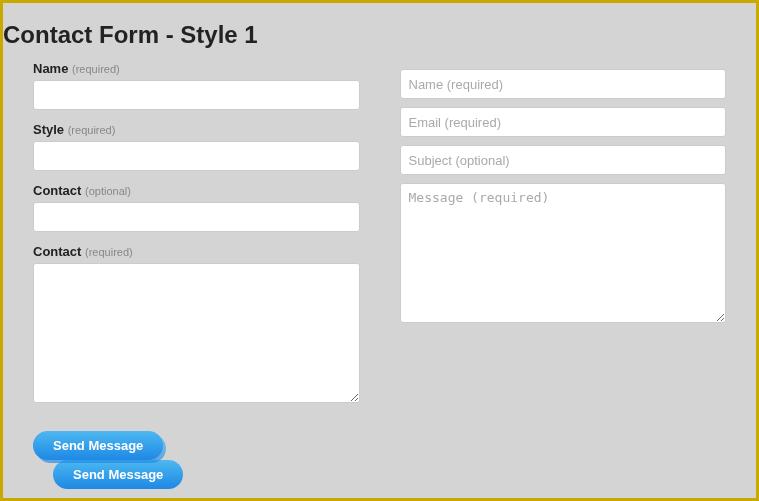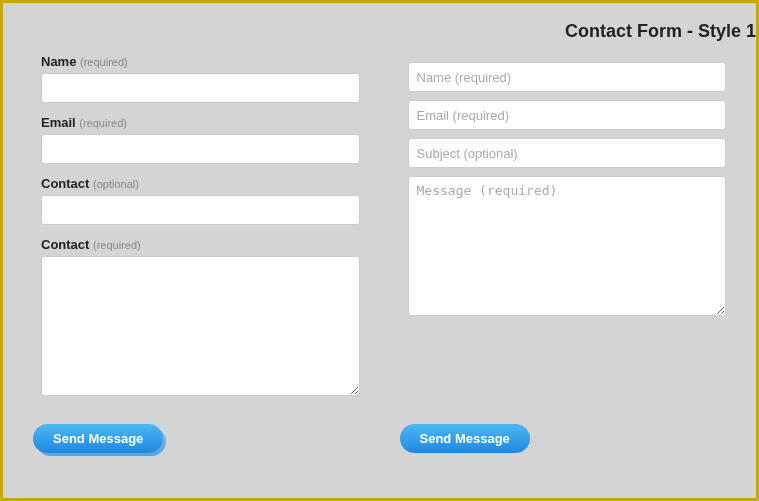--- a/index.html
+++ b/index.html
@@ -11,38 +11,37 @@
     body {
       width: 759px;
       height: 501px;
       background-color: #d4d4d4;
       border: 3px solid #c9a800;
       font-family: Arial, sans-serif;
       overflow: hidden;
     }
 
     .page-title {
-      text-align: right;
-      font-size: 18px;
+      text-align: left;
+      font-size: 24px;
       font-weight: bold;
       color: #222;
       padding: 18px 0 12px 0;
     }
 
     .forms-container {
       display: flex;
       flex-direction: row;
       gap: 0;
       padding: 0 30px;
     }
 
     .form-section {
       flex: 1;
       padding: 0 20px 0 0;
-      margin-left: 8px;
     }
 
     .form-section.right {
       padding: 0 0 0 20px;
     }
 
     .field-group {
       margin-bottom: 12px;
     }
 
@@ -108,21 +107,21 @@
       height: 30px;
     }
 
     .right-field textarea {
       width: 100%;
       height: 140px;
     }
 
     .button-row {
       display: flex;
-      flex-direction: row;
+      flex-direction: column;
       padding: 12px 30px 0 30px;
       gap: 0;
     }
 
     .button-left {
       flex: 1;
       padding-right: 20px;
     }
 
     .button-right {
@@ -181,21 +180,21 @@
     <div class="field-group">
       <label class="field-label">
         <strong>Name</strong>
         <span>(required)</span>
       </label>
       <input type="text" placeholder="" style="">
     </div>
 
     <div class="field-group">
       <label class="field-label">
-        <strong>Email</strong>
+        <strong>Style</strong>
         <span>(required)</span>
       </label>
       <input type="text" placeholder="" style="">
     </div>
 
     <div class="field-group">
       <label class="field-label">
         <strong>Contact</strong>
         <span>(optional)</span>
       </label>

